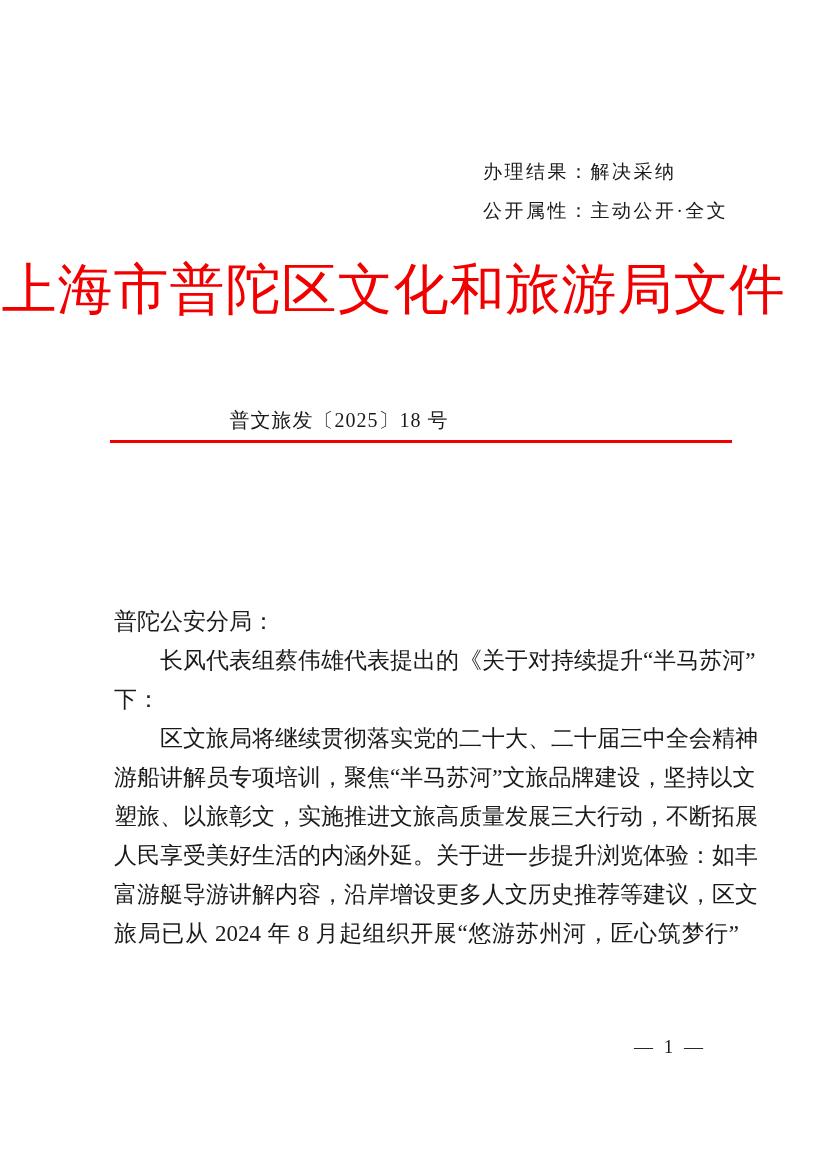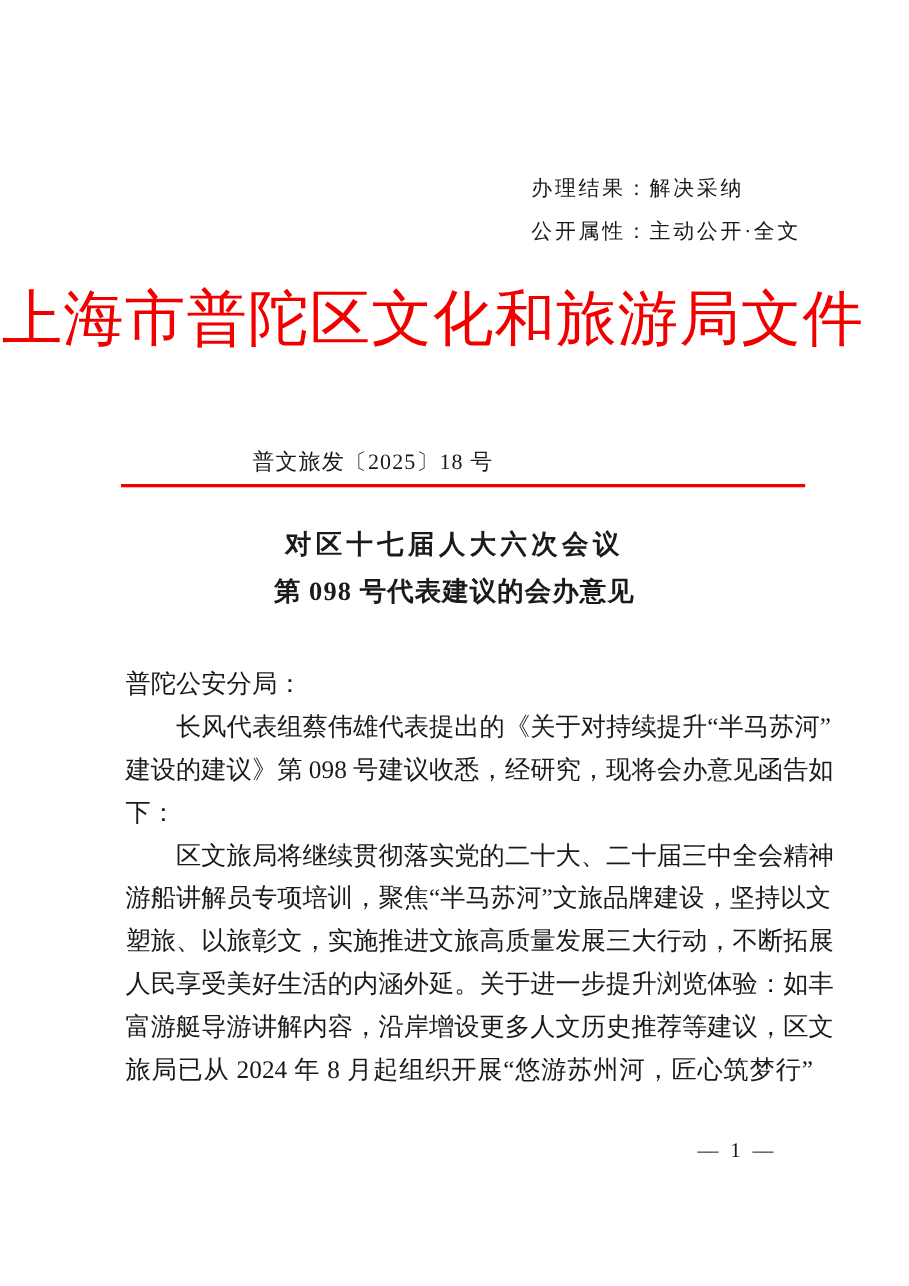--- a/index.html
+++ b/index.html
@@ -122,29 +122,24 @@
     <div class="meta-line">办理结果：解决采纳</div>
     <div class="meta-line">公开属性：主动公开·全文</div>
   </div>
 
   <div class="letterhead">上海市普陀区文化和旅游局文件</div>
 
   <div class="doc-number">普文旅发〔2025〕18 号</div>
 
   <div class="red-rule"></div>
 
-  <div class="doc-title">
-    <div class="doc-title-line1">对区十七届人大六次会议</div>
-    <div class="doc-title-line2">第 098 号代表建议的会办意见</div>
-  </div>
 
   <div class="body-text">
       <div class="body-line">普陀公安分局：</div>
       <div class="body-line indent fill">长风代表组蔡伟雄代表提出的《关于对持续提升“半马苏河”</div>
-      <div class="body-line fill">建设的建议》第 098 号建议收悉，经研究，现将会办意见函告如</div>
       <div class="body-line">下：</div>
       <div class="body-line indent fill">区文旅局将继续贯彻落实党的二十大、二十届三中全会精神</div>
       <div class="body-line fill">游船讲解员专项培训，聚焦“半马苏河”文旅品牌建设，坚持以文</div>
       <div class="body-line fill">塑旅、以旅彰文，实施推进文旅高质量发展三大行动，不断拓展</div>
       <div class="body-line fill">人民享受美好生活的内涵外延。关于进一步提升浏览体验：如丰</div>
       <div class="body-line fill">富游艇导游讲解内容，沿岸增设更多人文历史推荐等建议，区文</div>
       <div class="body-line fill">旅局已从 2024 年 8 月起组织开展“悠游苏州河，匠心筑梦行”</div>
     </div>
 
   <div class="footer">— 1 —</div>

